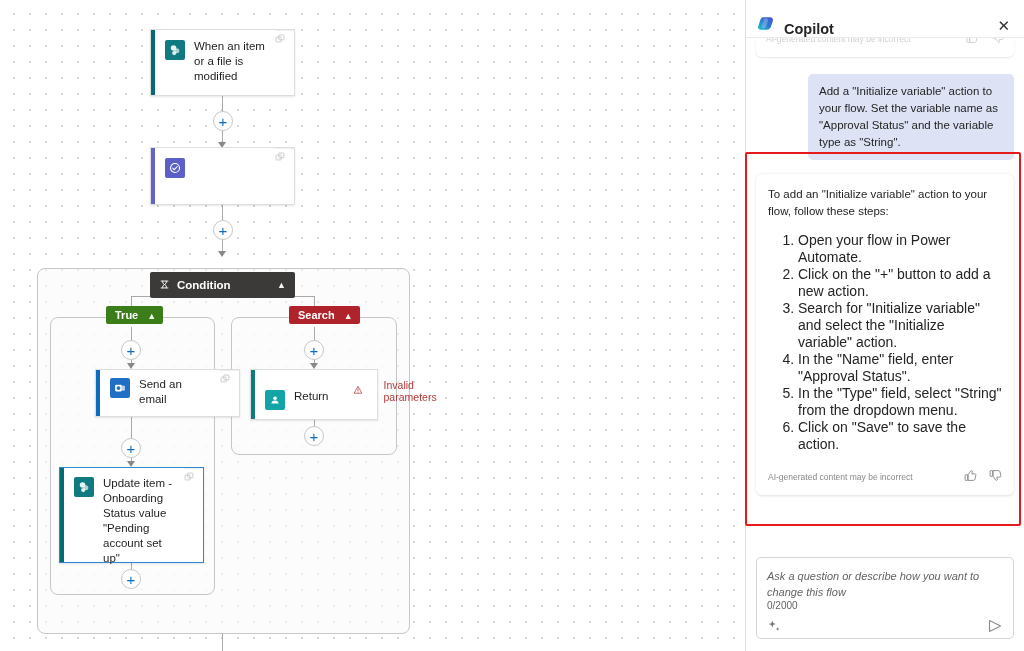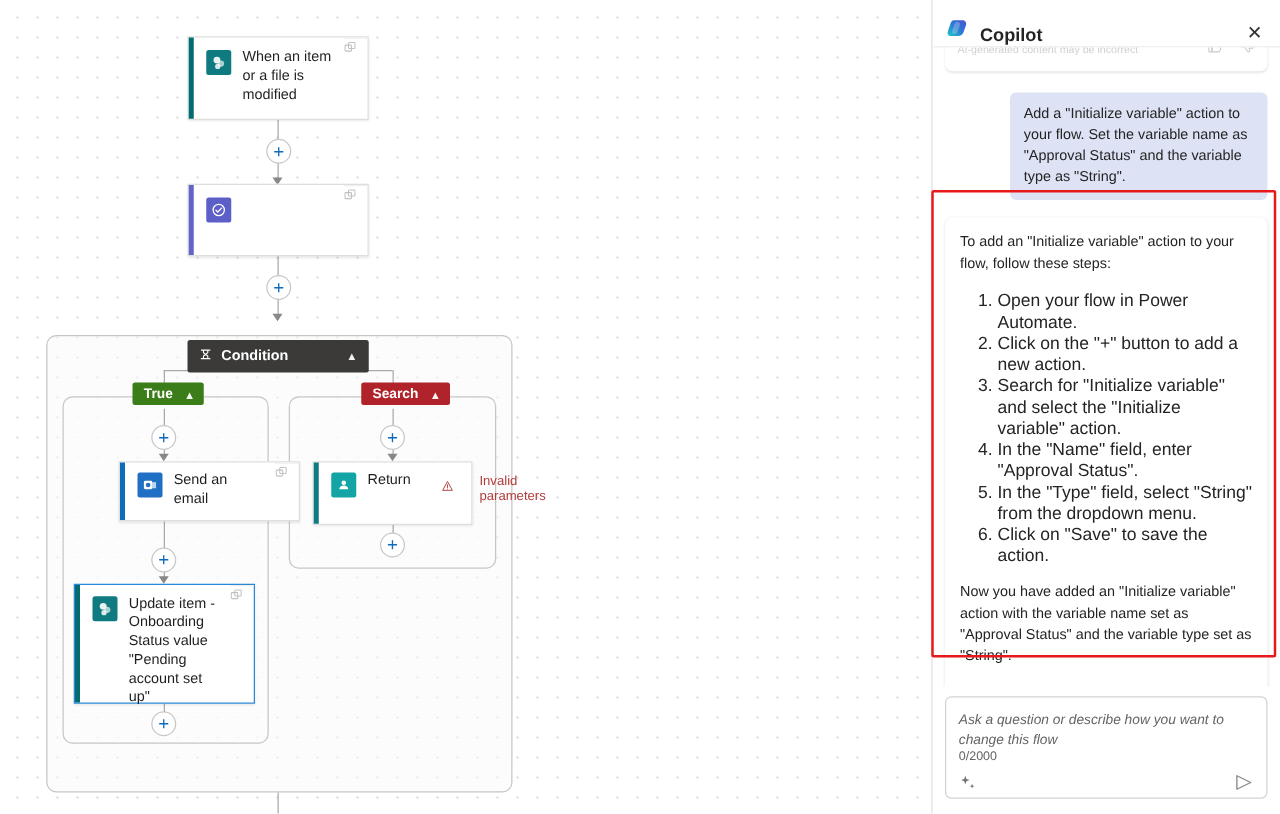--- a/index.html
+++ b/index.html
@@ -284,21 +284,21 @@
               <rect x="1.5" y="4.5" width="7.5" height="7" rx="1" fill="none" stroke="#777" stroke-width="1.2"></rect>
               <rect x="5.5" y="1.5" width="7.5" height="7" rx="1" fill="none" stroke="#777" stroke-width="1.2"></rect>
             </svg>
         </span>
       </div>
     </div>
     <div class="plus-btn" style="left:121px; top:569px;">+</div>
 
     <div class="node" style="left:250px; top:369px; width:128px; height:51px;">
       <span class="accent" style="background:#0f7b80;"></span>
-      <div class="node-body" style="padding:7px 10px 3px 14px;">
+      <div class="node-body" style="padding:7px 10px 3px 14px;margin-top:12px;">
         <span class="node-icon" style="background:#13a5a5;">
           <svg width="12" height="12" viewBox="0 0 16 16">
               <circle cx="8" cy="5.6" r="2.4" fill="#fff"></circle>
               <path d="M3.2 12.6c0-2.6 2.2-4 4.8-4s4.8 1.4 4.8 4z" fill="#fff"></path>
             </svg>
         </span>
         <span class="node-title">Return</span>
       </div>
       <div class="node-error">
         <span>
@@ -359,21 +359,20 @@
       <div class="assistant-card">
         <p>To add an "Initialize variable" action to your flow, follow these steps:</p>
         <ol>
           <li>Open your flow in Power Automate.</li>
           <li>Click on the "+" button to add a new action.</li>
           <li>Search for "Initialize variable" and select the "Initialize variable" action.</li>
           <li>In the "Name" field, enter "Approval Status".</li>
           <li>In the "Type" field, select "String" from the dropdown menu.</li>
           <li>Click on "Save" to save the action.</li>
         </ol>
-        <p class="closing">Now you have added an "Initialize variable" action with the variable name set as "Approval Status" and the variable type set as "String".</p>
         <div class="disclaimer-row">
           <span class="disclaimer">AI-generated content may be incorrect</span>
           <span class="fb-icon">
             <svg width="13" height="13" viewBox="0 0 16 16">
                 <path d="M5 14V7l3.2-4.6c.8-1 2.2-.4 2 .9L9.7 6h3.6c.9 0 1.5.8 1.3 1.6l-1.1 4.9c-.2.9-.9 1.5-1.8 1.5z" fill="none" stroke="#55534f" stroke-width="1.05"></path>
                 <rect x="1.4" y="7" width="3.2" height="7" rx="0.7" fill="none" stroke="#55534f" stroke-width="1.05"></rect>
               </svg>
           </span>
           <span class="fb-icon">
             <svg width="13" height="13" viewBox="0 0 16 16">

